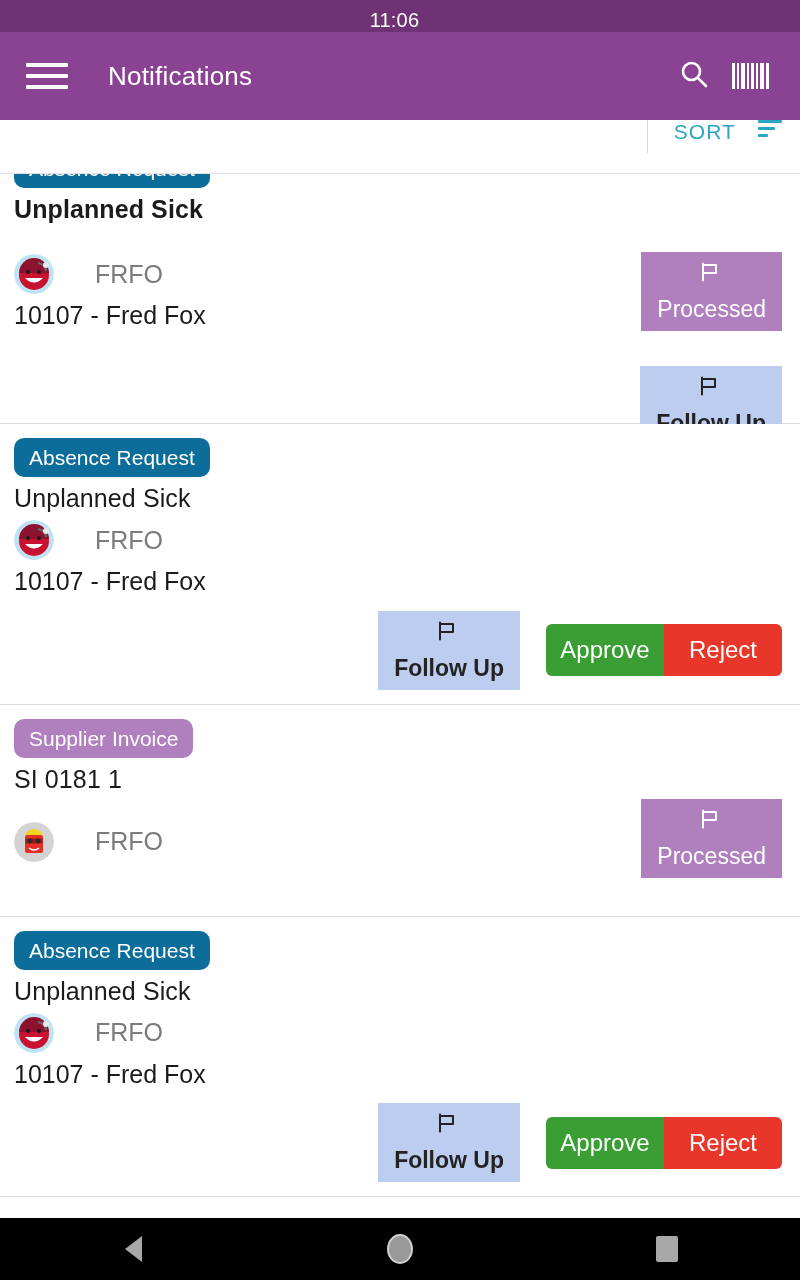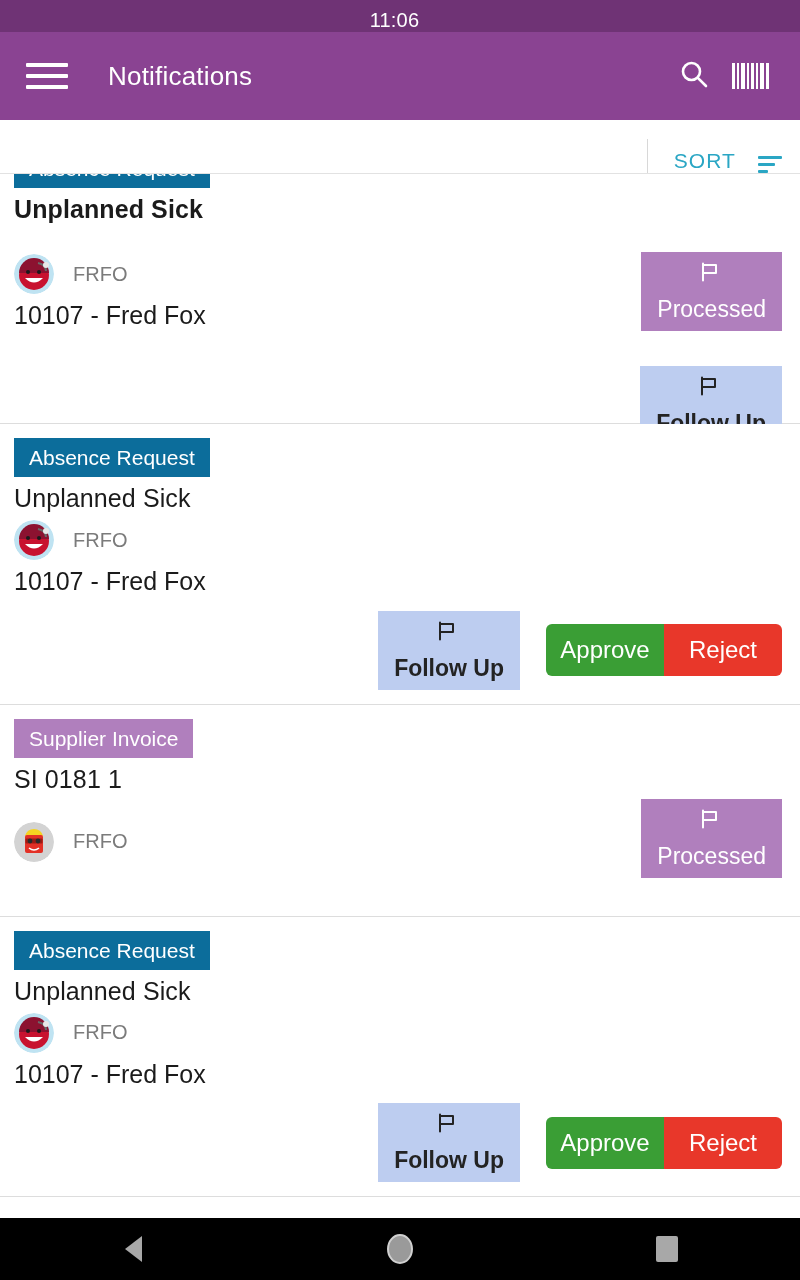--- a/index.html
+++ b/index.html
@@ -55,21 +55,21 @@
   }
   .appbar-action { width: 56px; display: flex; justify-content: center; align-items: center; cursor: pointer; }
   .barcode { display: flex; align-items: flex-end; height: 26px; gap: 2px; }
   .barcode i { display: block; background: #fff; height: 26px; }
 
   
   .sortbar {
     height: 54px;
     background: #ffffff;
     display: flex;
-    align-items: flex-end;
+    align-items: flex-start;
     justify-content: flex-end;
     border-bottom: 1px solid #e2e2e2;
     padding-right: 18px;
   }
   .sort-divider { width: 1px; height: 34px; background: #d8d8d8; margin-right: 26px; }
   .sort-label {
     color: #2aa6c4;
     font-size: 21px;
     letter-spacing: 1.1px;
     font-weight: 500;
@@ -92,21 +92,21 @@
   .card.clipped { padding-top: 0; }
   .card.clipped .badge-clip {
     height: 14px; overflow: hidden;
     display: flex;
   }
   .card.clipped .badge-clip .badge { margin-top: -26px; }
 
   .badge {
     display: inline-flex;
     align-items: center;
-    border-radius: 0;
+    border-radius: 10px;
     padding: 9px 15px;
     font-size: 21px;
     color: #fff;
     line-height: 1;
   }
   .badge.absence { background: #0c6d9b; }
   .badge.invoice { background: #b07fbd; }
 
   .card-title {
     font-size: 25px;
@@ -121,23 +121,23 @@
     align-items: center;
     margin-top: 7px;
   }
   .avatar {
     width: 40px; height: 40px;
     border-radius: 50%;
     flex: 0 0 40px;
     overflow: hidden;
   }
   .who-code {
-    font-size: 20px;
+    font-size: 25px;
     color: #7b7b7b;
-    margin-left: 19px;
+    margin-left: 41px;
   }
   .card-sub {
     font-size: 25px;
     color: #1b1b1b;
     margin-top: 6px;
     line-height: 1.22;
   }
 
   
   .flagbtn {

